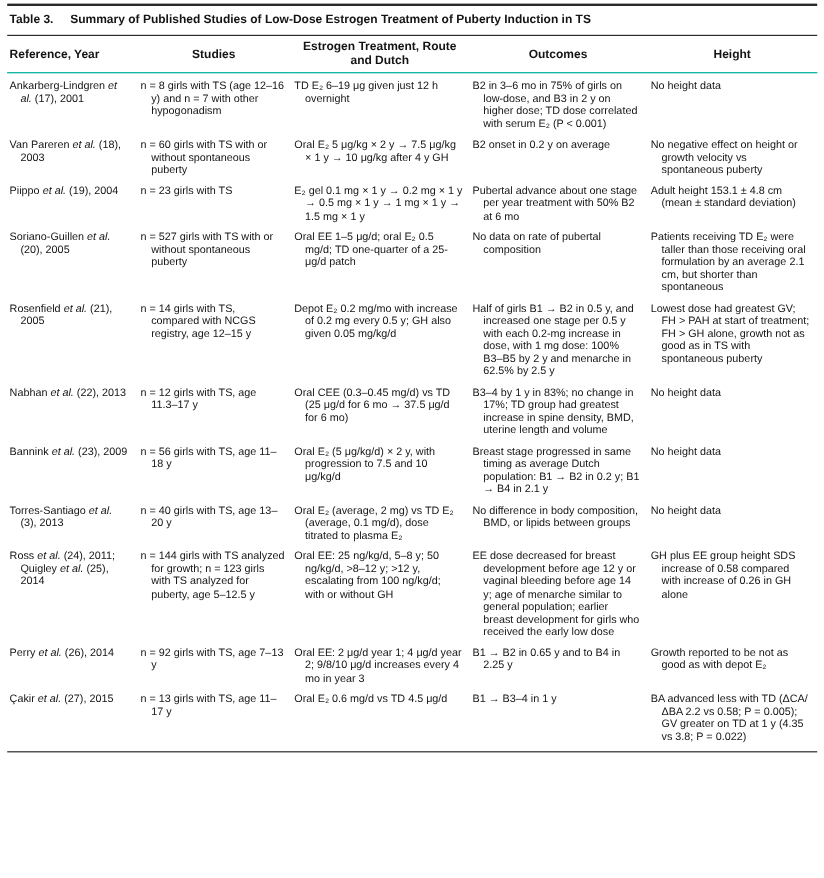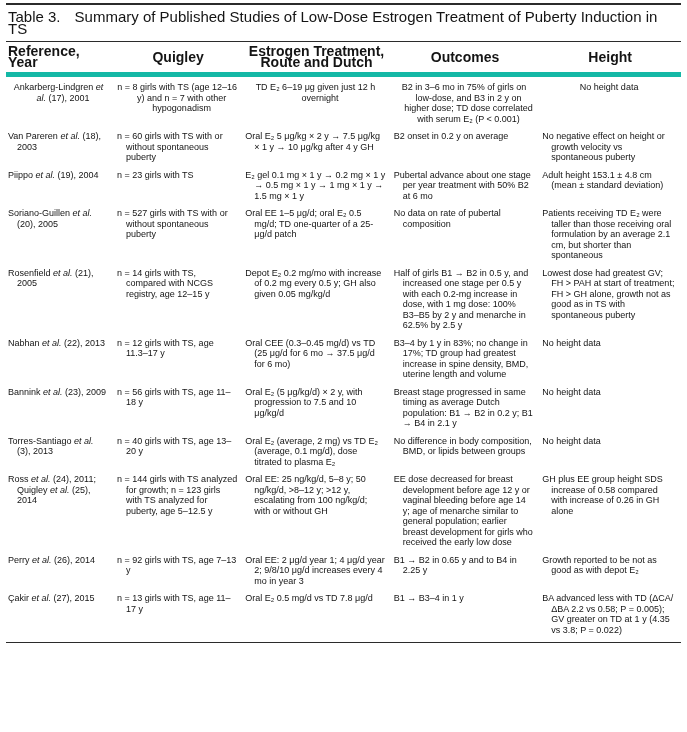--- a/index.html
+++ b/index.html
@@ -10,52 +10,52 @@
     font-family: "Liberation Sans", sans-serif;
     color: #141414;
     padding: 3px 6px 4px 6px;
   }
   .table-wrap {
     border-top: 2px solid #2b2b2b;
     border-bottom: 1.5px solid #2b2b2b;
     width: 100%;
   }
   .table-title {
-    font-weight: normal;
-    font-size: 15px;
+    font-weight: bold;
+    font-size: 10px;
     line-height: 12px;
     padding: 6px 2px 6px 2px;
     border-bottom: 1px solid #2b2b2b;
   }
   .table-title .tlabel { display: inline-block; margin-right: 14px; }
   table {
     width: 100%;
     border-collapse: collapse;
     table-layout: fixed;
     font-size: 9px;
     line-height: 10.5px;
   }
   thead th {
     font-weight: bold;
-    font-size: 14px;
+    font-size: 10px;
     line-height: 11px;
     text-align: center;
     vertical-align: middle;
     padding: 4px 3px;
-    border-bottom: 5px solid #14b8a6;
+    border-bottom: 1px solid #14b8a6;
   }
   thead th.col-ref { text-align: left; padding-left: 2px; }
   tbody td {
     vertical-align: top;
     text-align: left;
     padding: 0 5px 7px 12px;
     text-indent: -9px; 
   }
   tbody td.ref { padding-left: 11px; }
-  tbody tr:first-child td { padding-top: 5px; text-align: center; }
+  tbody tr:first-child td { padding-top: 5px; }
   .it { font-style: italic; }
 </style>
 </head>
 <body>
 
 <div class="table-wrap">
 
   <div class="table-title">
     <span class="tlabel">Table 3.</span><span>Summary of Published Studies of Low-Dose Estrogen Treatment of Puberty Induction in TS</span>
   </div>
@@ -64,21 +64,21 @@
     <colgroup>
       <col style="width:16%">
       <col style="width:19%">
       <col style="width:22%">
       <col style="width:22%">
       <col style="width:21%">
     </colgroup>
     <thead>
       <tr>
         <th class="col-ref">Reference, Year</th>
-        <th>Quigley</th>
+        <th>Studies</th>
         <th>Estrogen Treatment, Route and Dutch</th>
         <th>Outcomes</th>
         <th>Height</th>
       </tr>
     </thead>
     <tbody>
       <tr>
         <td class="ref"><span>Ankarberg-Lindgren </span><span class="it">et al.</span><span> (17), 2001</span></td>
         <td>n = 8 girls with TS (age 12–16 y) and n = 7 with other hypogonadism</td>
         <td>TD E₂ 6–19 μg given just 12 h overnight</td>
@@ -144,19 +144,19 @@
       <tr>
         <td class="ref"><span>Perry </span><span class="it">et al.</span><span> (26), 2014</span></td>
         <td>n = 92 girls with TS, age 7–13 y</td>
         <td>Oral EE: 2 μg/d year 1; 4 μg/d year 2; 9/8/10 μg/d increases every 4 mo in year 3</td>
         <td>B1 → B2 in 0.65 y and to B4 in 2.25 y</td>
         <td>Growth reported to be not as good as with depot E₂</td>
       </tr>
       <tr>
         <td class="ref"><span>Çakir </span><span class="it">et al.</span><span> (27), 2015</span></td>
         <td>n = 13 girls with TS, age 11–17 y</td>
-        <td>Oral E₂ 0.5 mg/d vs TD 7.8 μg/d</td>
+        <td>Oral E₂ 0.6 mg/d vs TD 4.5 μg/d</td>
         <td>B1 → B3–4 in 1 y</td>
         <td>BA advanced less with TD (ΔCA/ΔBA 2.2 vs 0.58; P = 0.005); GV greater on TD at 1 y (4.35 vs 3.8; P = 0.022)</td>
       </tr>
     </tbody>
   </table>
 </div>
 
 </body></html>

